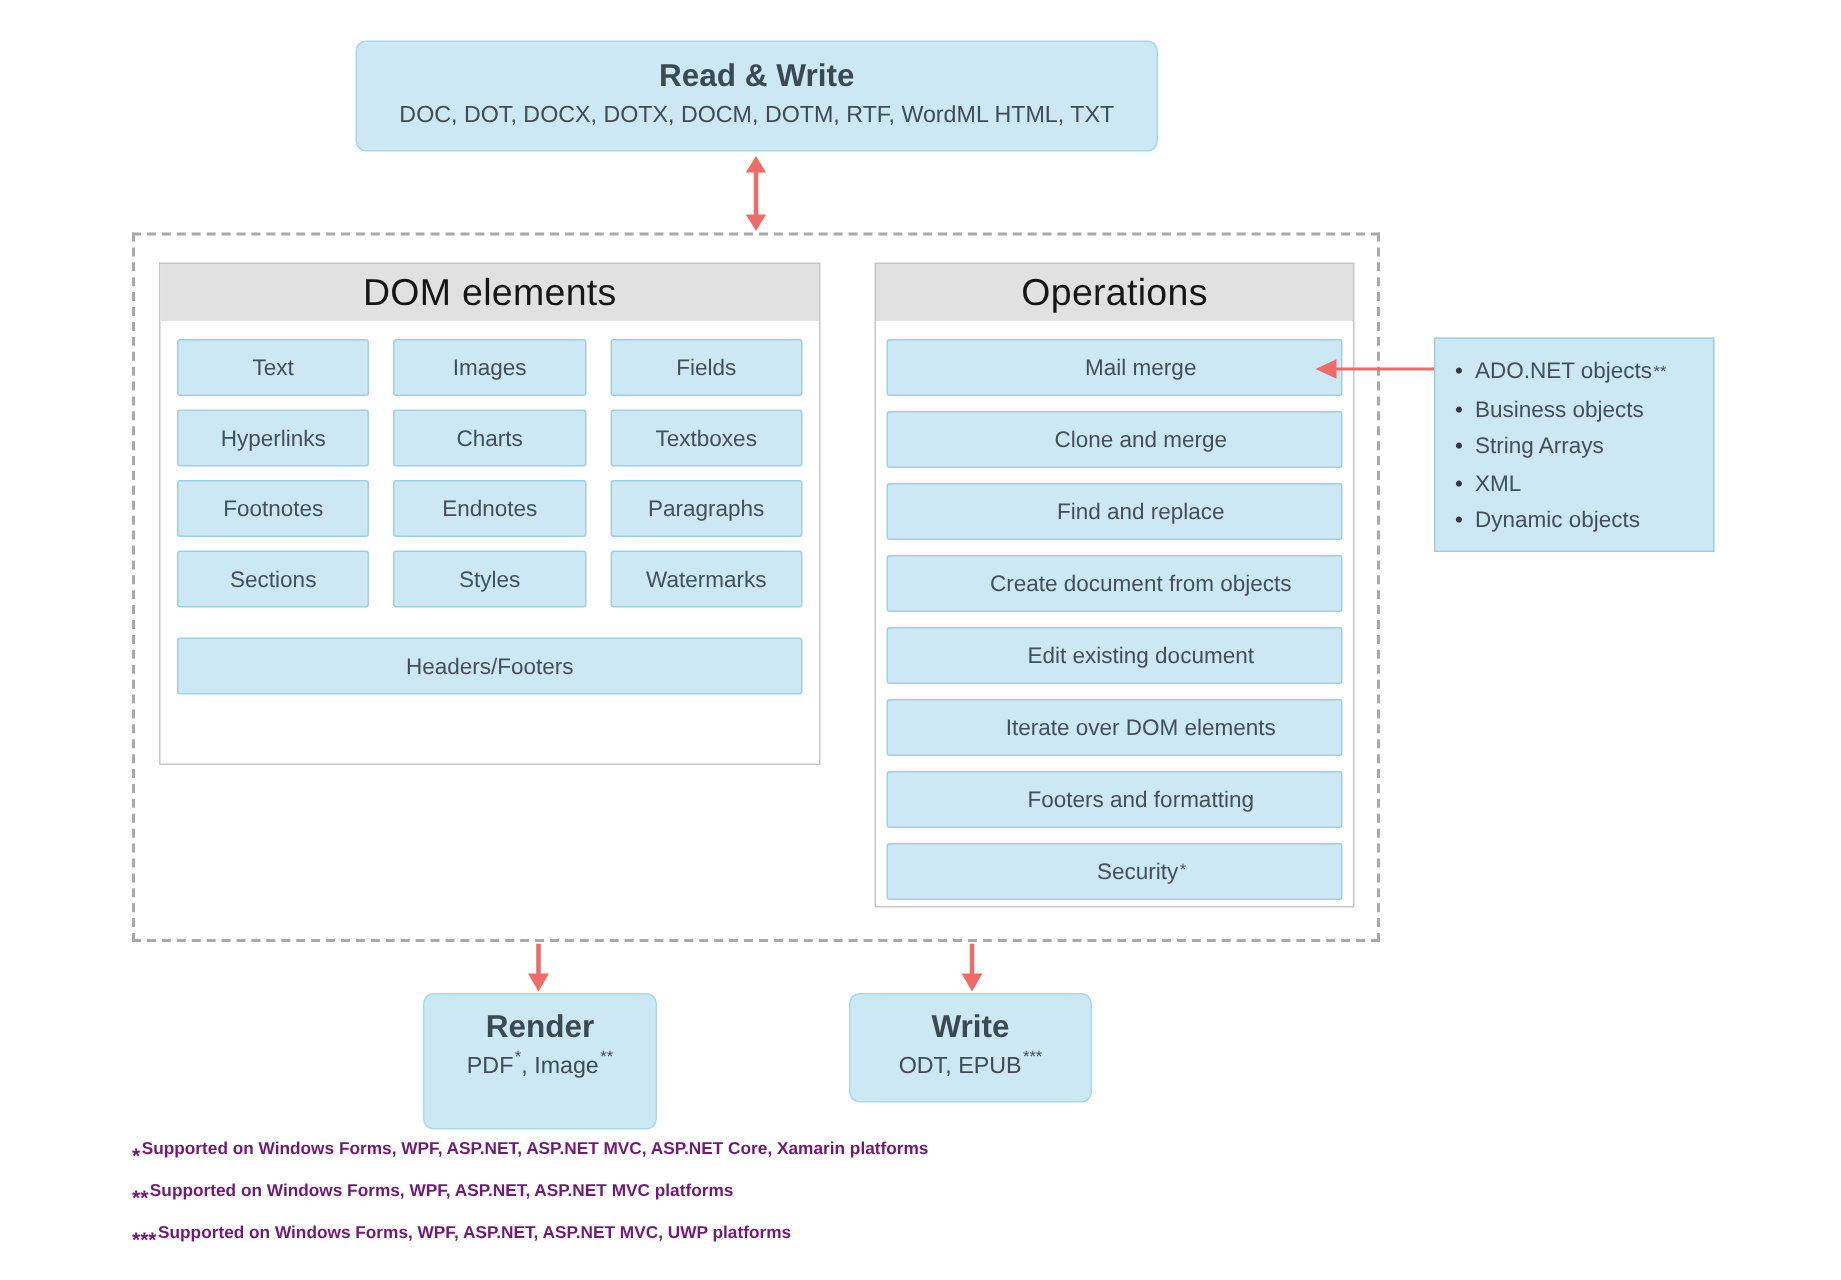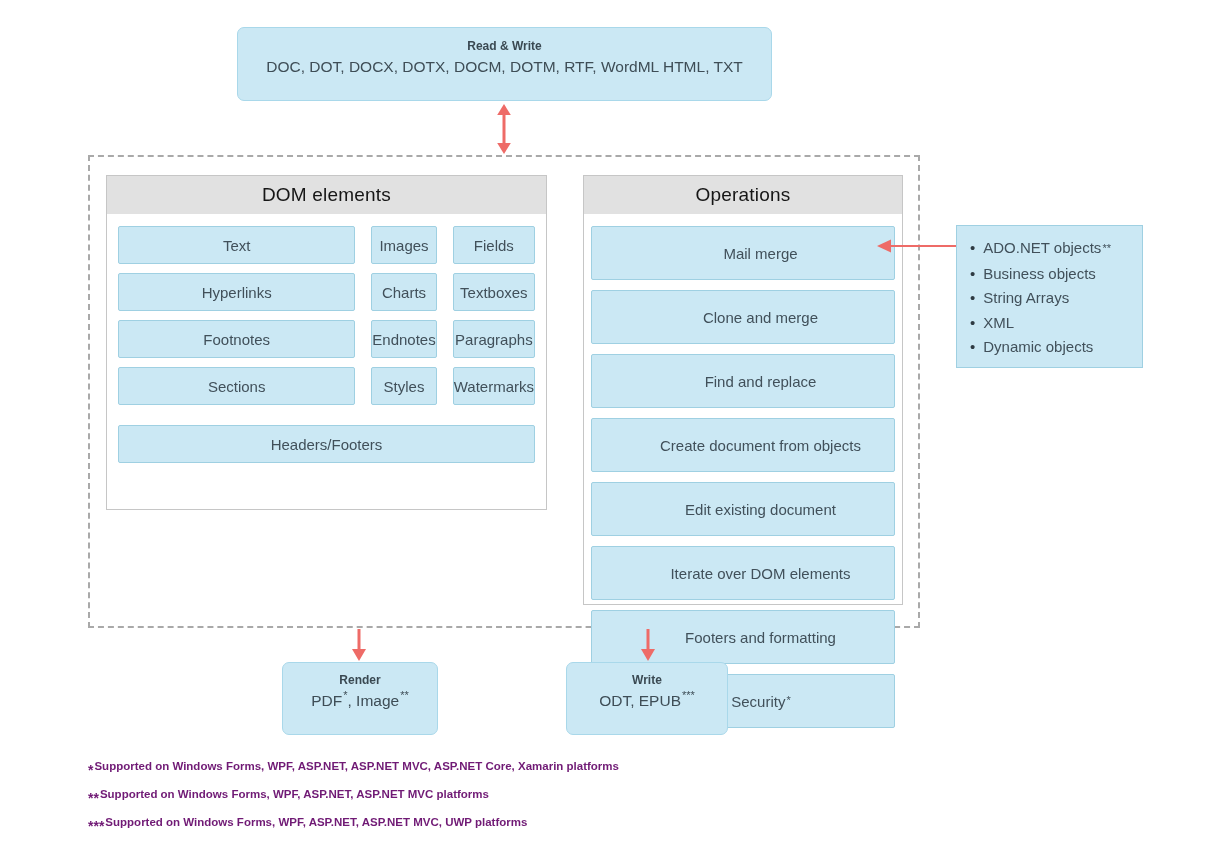--- a/index.html
+++ b/index.html
@@ -5,67 +5,67 @@
   * { margin:0; padding:0; box-sizing:border-box; }
   html,body { background:#ffffff; }
   body { font-family:"Liberation Sans", sans-serif; }
   .stage { position:relative; width:1227px; height:853px; background:#ffffff; overflow:hidden; }
 
   
   .round-box {
     position:absolute; background:#cbe8f4; border:1px solid #a9d8ea;
     border-radius:7px; text-align:center; color:#3e4d56;
   }
-  .round-box .rb-title { font-weight:bold; font-size:12px; color:#3a4952; }
+  .round-box .rb-title { font-weight:bold; font-size:21px; color:#3a4952; }
   .round-box .rb-sub   { font-size:15.5px; color:#3e4d56; }
 
   .top-box { left:237px; top:27px; width:535px; height:74px; padding-top:11px; }
   .top-box .rb-title { margin-bottom:5px; }
 
   
   .dashed-frame {
     position:absolute; left:88px; top:155px; width:832px; height:473px;
     border:2px dashed #a9a9a9;
   }
 
   
   .panel { position:absolute; background:#ffffff; border:1px solid #c6c6c6; }
   .panel-header {
     background:#e1e1e1; height:38px; line-height:38px; text-align:center;
-    font-size:19px; color:#161616; letter-spacing:0.2px;
+    font-size:25px; color:#161616; letter-spacing:0.2px;
   }
   .dom-panel { left:106px; top:175px; width:441px; height:335px; }
   .dom-grid {
-    display:grid; grid-template-columns:repeat(1,1fr);
+    display:grid; grid-template-columns:repeat(3,1fr);
     gap:9px 16px; padding:12px 11px 0 11px;
   }
   .cell {
     height:38px; background:#cbe8f4; border:1px solid #9fd0e2; border-radius:2px;
     display:flex; align-items:center; justify-content:center;
     font-size:15px; color:#41505a;
   }
   .wide { grid-column:1 / span 3;margin-top:11px; }
 
   .ops-panel { left:583px; top:175px; width:320px; height:430px; }
   .ops-list { display:flex; flex-direction:column; gap:10px; padding:12px 7px 0 7px; }
-  .ops-list .cell { height:54px;padding-left:36px; }
+  .ops-list .cell { height:38px;padding-left:36px; }
 
   sup.ast { font-size:11px; color:inherit; position:relative; top:-1px; margin-left:1px; }
 
   
   .side-box {
     position:absolute; left:956px; top:225px; width:187px; height:143px;
     background:#cbe8f4; border:1px solid #9fd0e2; padding:10px 0 0 13px;
     color:#41505a; font-size:15px;
   }
   .side-item { display:flex; align-items:baseline; line-height:24.5px; }
   .bullet { color:#2e3a42; margin-right:8px; font-size:15px; }
 
   
-  .render-box { left:282px; top:662px; width:156px; height:73px; padding-top:10px; }
+  .render-box { left:282px; top:662px; width:156px; height:91px; padding-top:10px; }
   .write-box  { left:566px; top:662px; width:162px; height:73px; padding-top:10px; }
   .round-box .rb-sub { margin-top:3px; }
 
   
   .arrow-svg { position:absolute; }
 
   
   .footnotes { position:absolute; left:88px; top:757px; color:#701a75; }
   .footnote { margin-bottom:9px; font-size:11.5px; font-weight:bold; line-height:19px; }
   .footnote .fn-sup { font-size:14px; font-weight:bold; position:relative; top:4px; vertical-align:top; margin-right:1px; }

